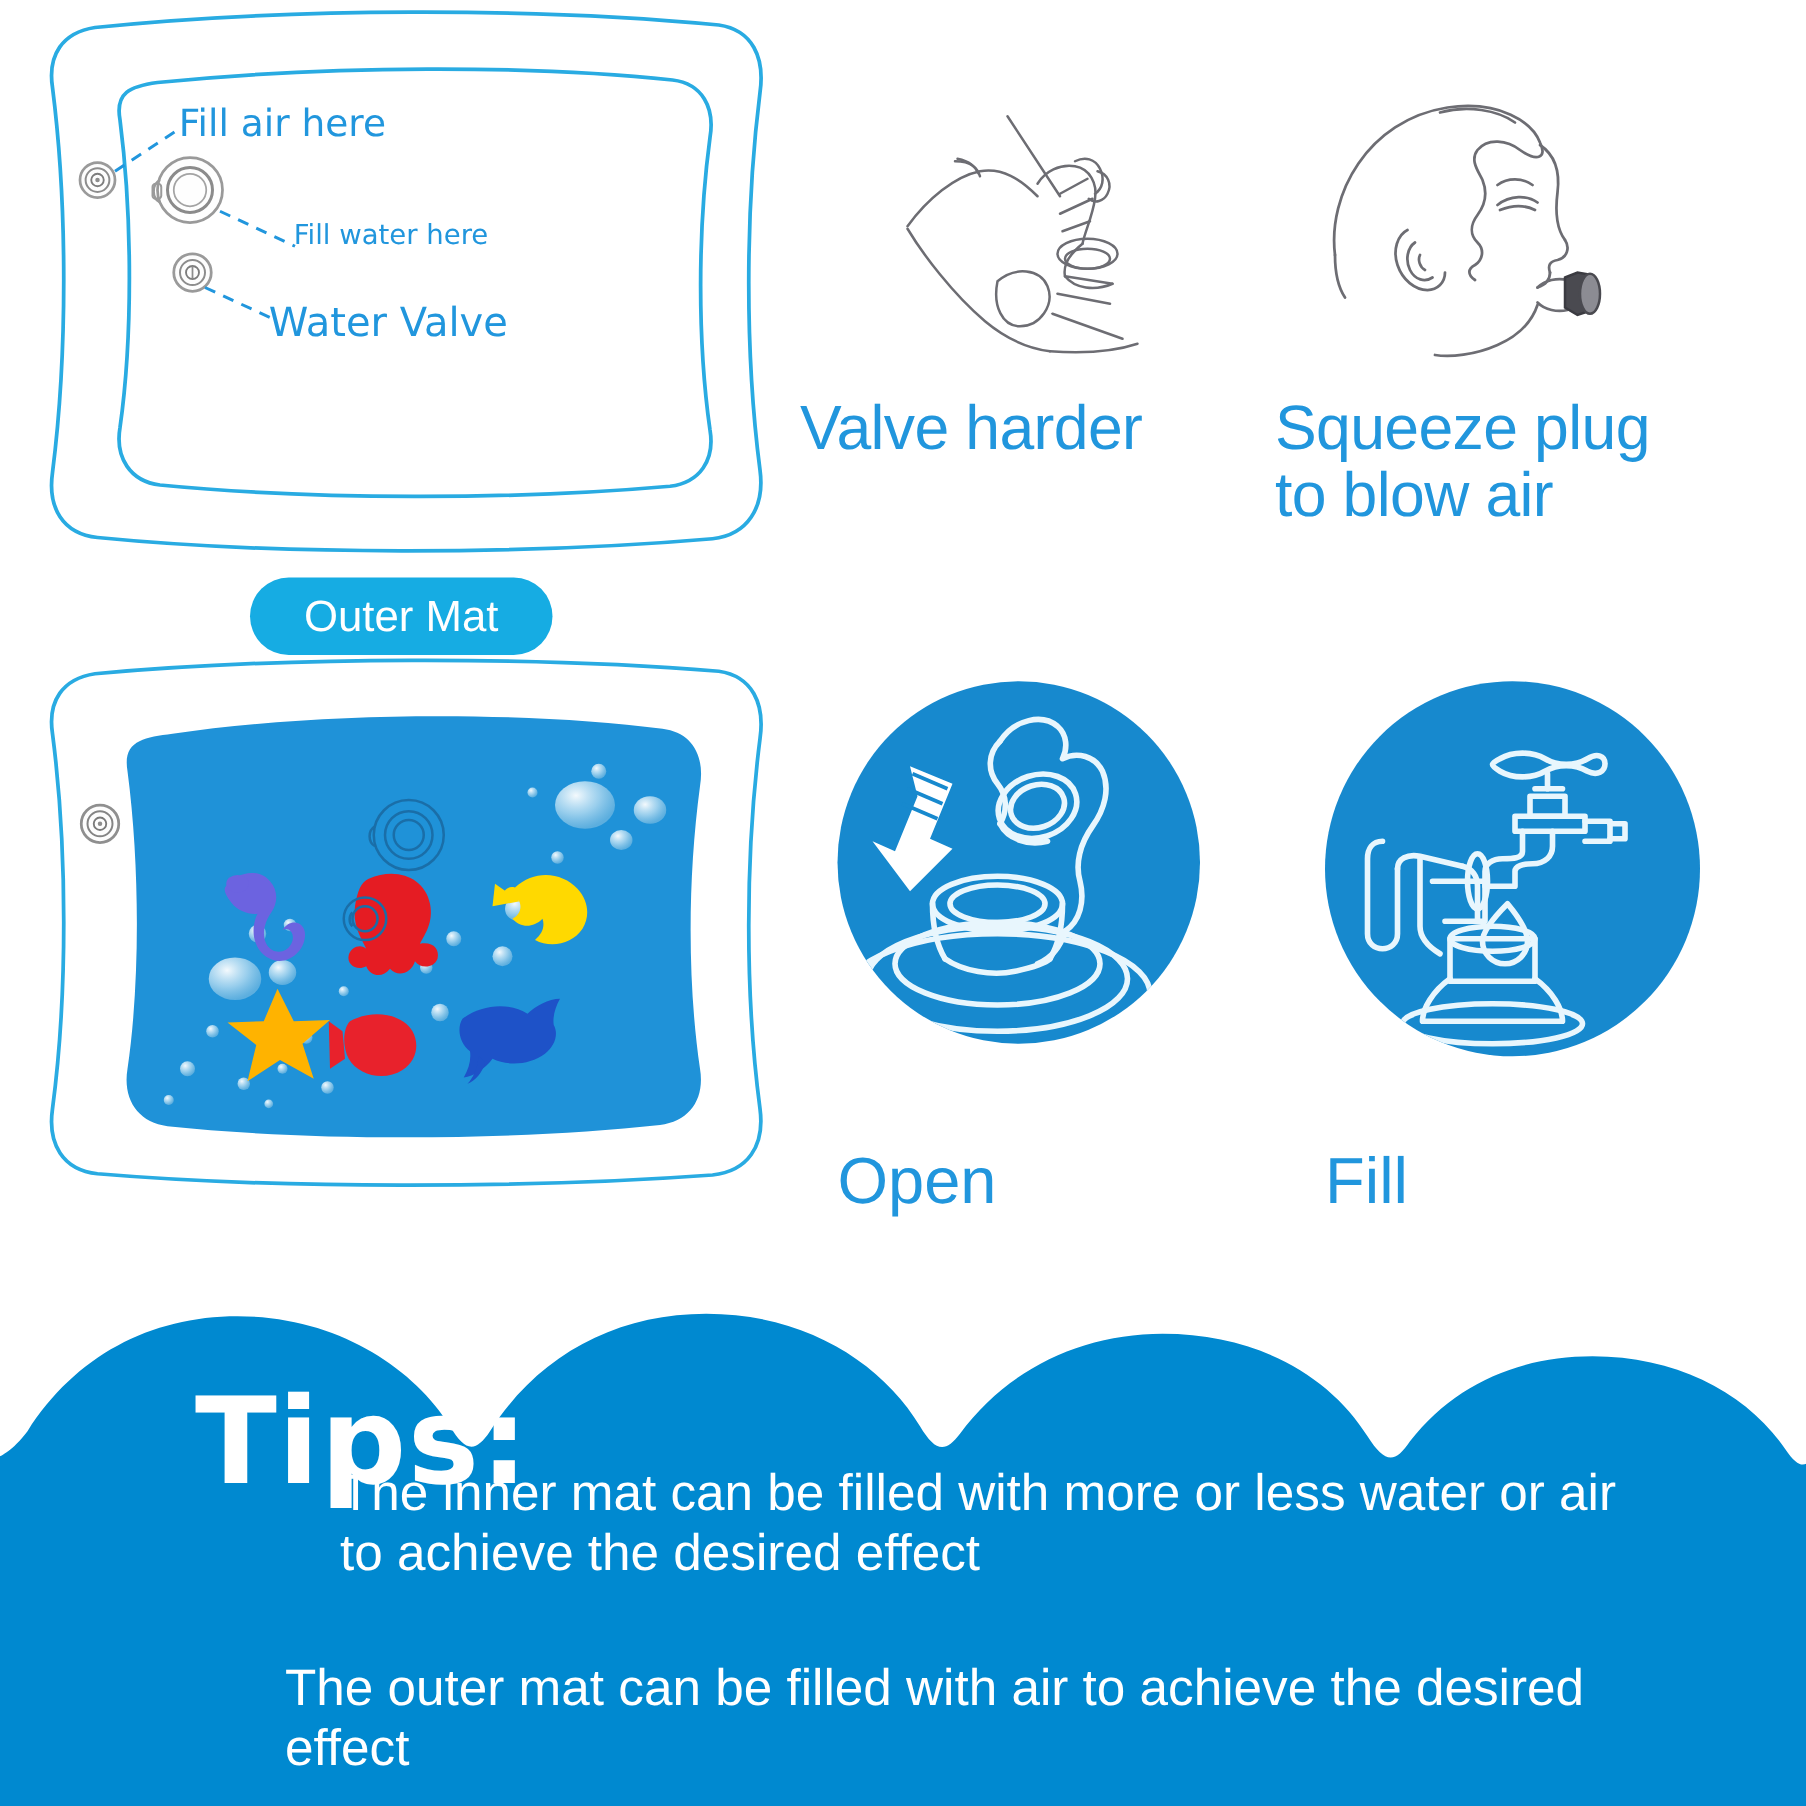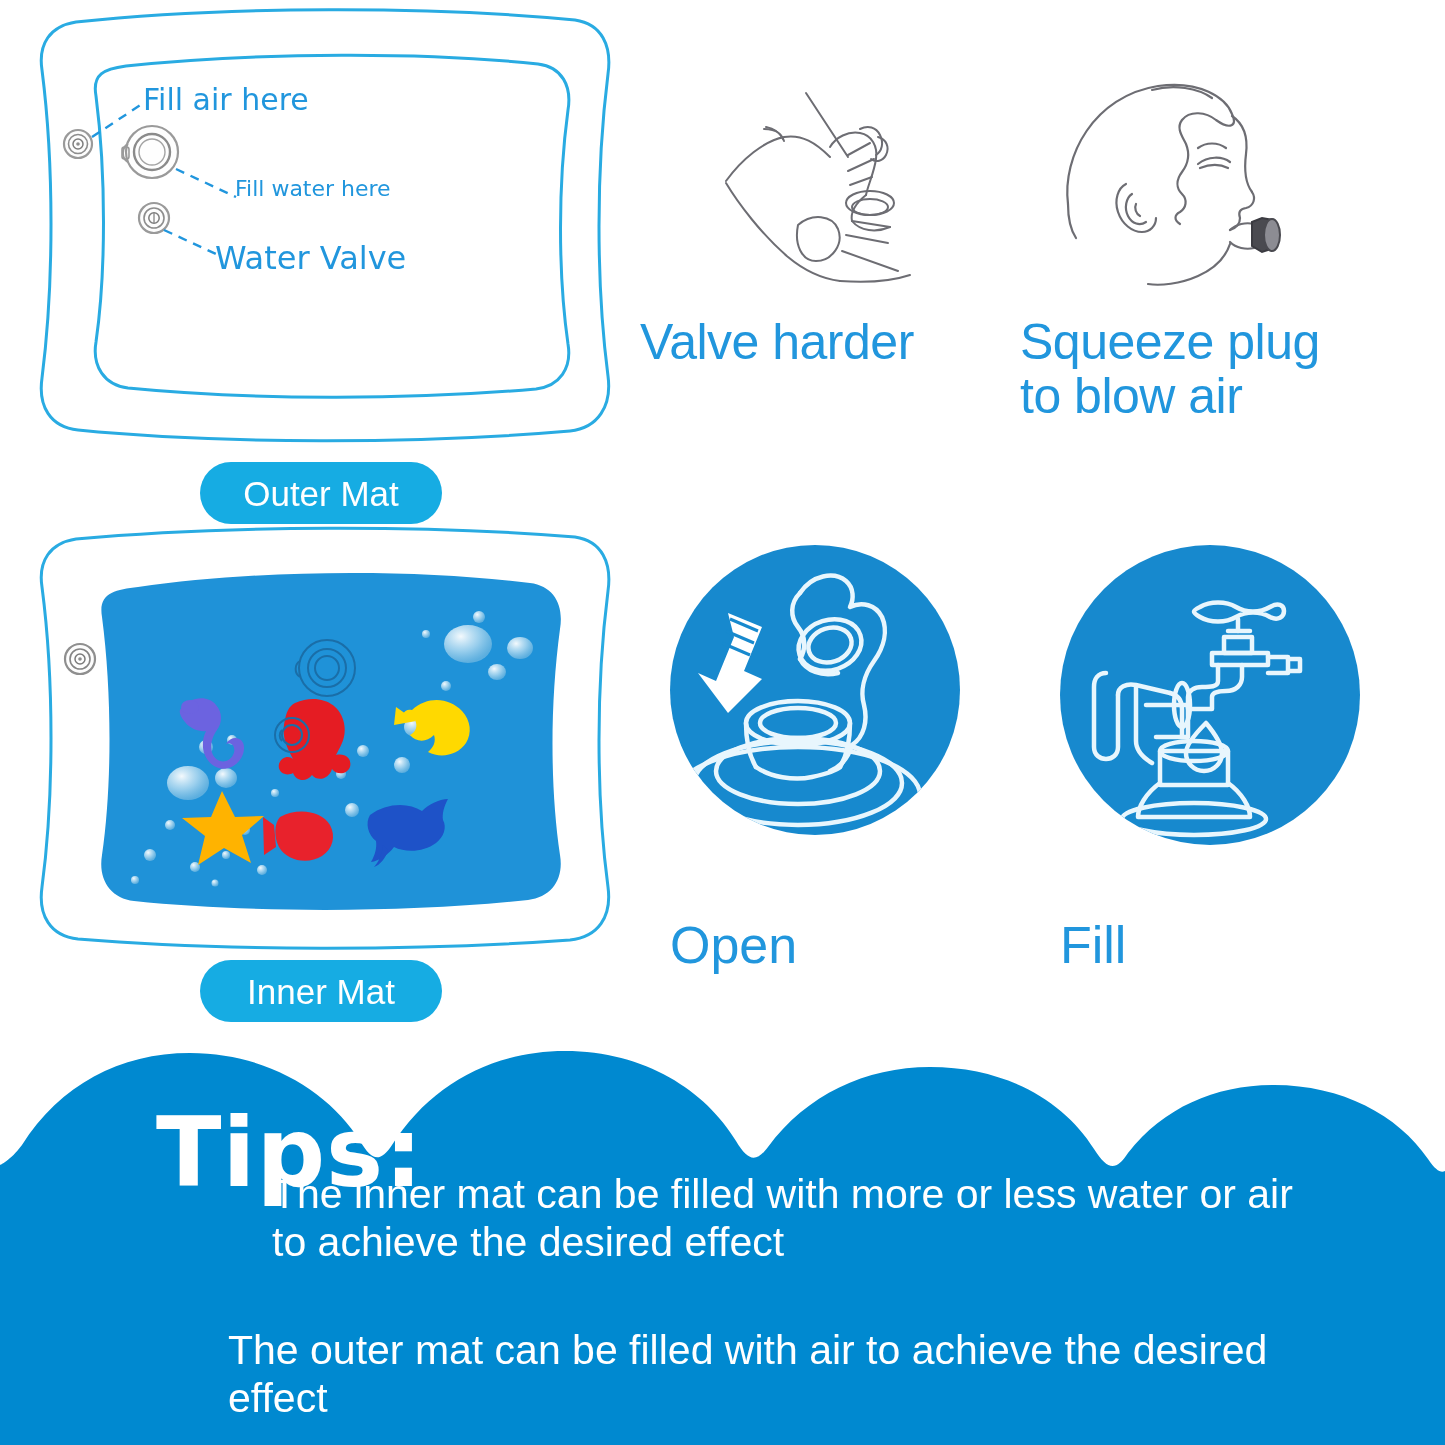--- a/index.html
+++ b/index.html
@@ -275,21 +275,20 @@
 
       <g>
         <circle cx="50" cy="134" r="15" fill="#fdfdfd" stroke="#8f8f8f" stroke-width="2.2"></circle>
         <circle cx="50" cy="134" r="10" fill="none" stroke="#858585" stroke-width="1.6"></circle>
         <circle cx="50" cy="134" r="5" fill="none" stroke="#7a7a7a" stroke-width="1.5"></circle>
         <circle cx="50" cy="134" r="1.8" fill="#8d8d8d"></circle>
       </g>
     </svg>
   </div>
 
-  <div class="pill" id="badge-inner-mat">Inner Mat</div>
 
   <div class="abs" id="sketch-pinch">
     <svg width="270" height="220" viewBox="0 0 270 220">
       <g fill="none" stroke="#6d6d73" stroke-width="2" stroke-linecap="round" stroke-linejoin="round">
 
         <path d="M86,8 L128,72"></path>
         <path d="M44,44 C58,44 62,50 64,56"></path>
         <path d="M46,42 C56,44 60,48 63,54"></path>
 
         <path d="M6,96 C22,74 44,56 64,52 C82,49 96,58 110,72"></path>

